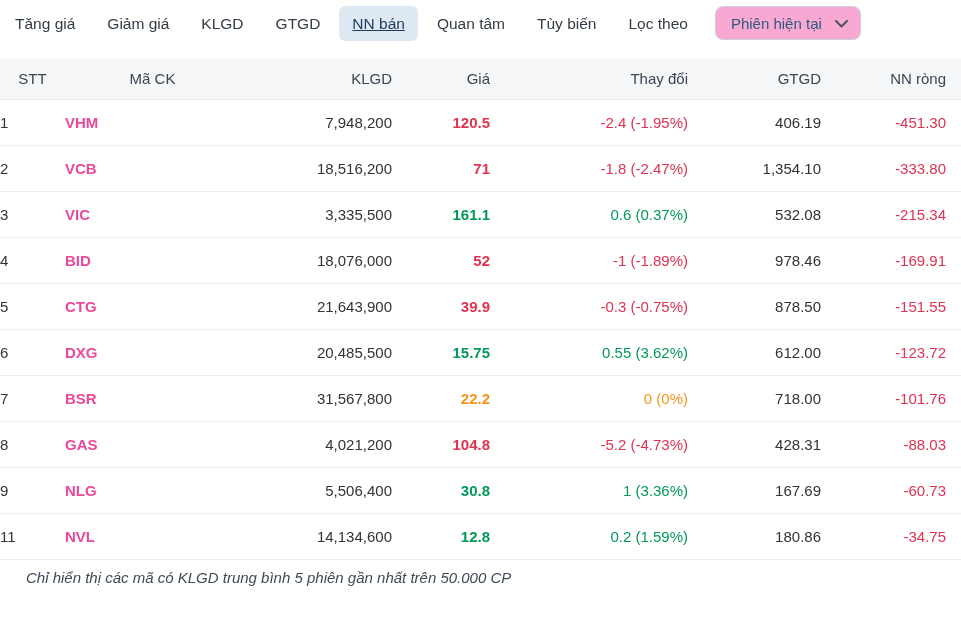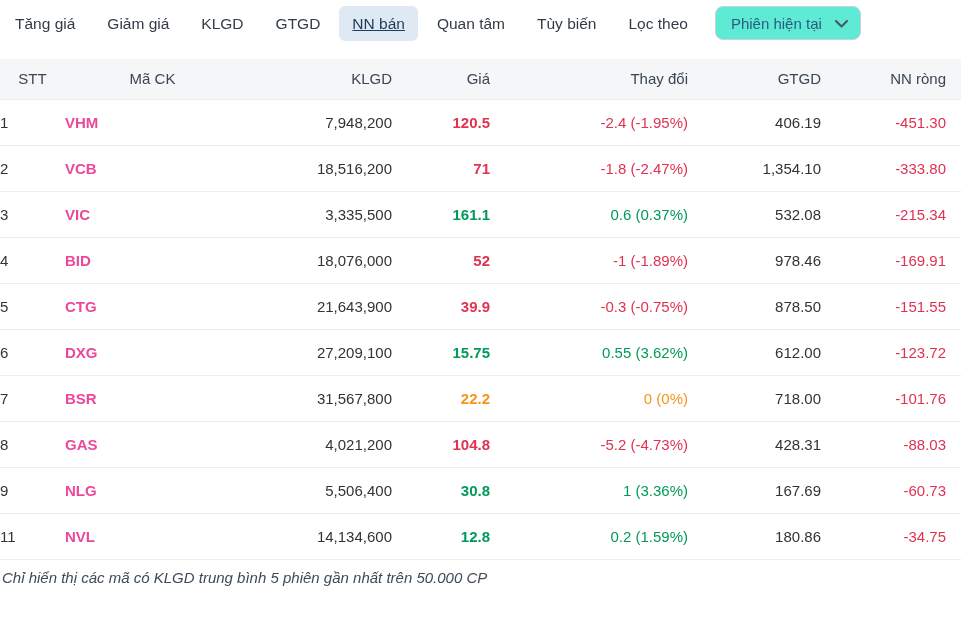--- a/index.html
+++ b/index.html
@@ -18,21 +18,21 @@
   }
   .tab {
     padding: 9px 13px; font-size: 15.5px; line-height: 17px;
     color: #333c46; border-radius: 6px; white-space: nowrap; cursor: pointer;
   }
   .tab.active { background: #dfe9f3; color: #1f3a5c; text-decoration: underline; }
   .session-select {
     margin-left: 8px; height: 34px;
     display: flex; align-items: center; gap: 13px;
     border: 1px solid #c7d3db; border-radius: 8px;
-    background: #5eead4; padding: 0 12px 0 15px;
+    background: #f9a8d4; padding: 0 12px 0 15px;
     font-size: 15px; color: #2c5d7f; cursor: pointer;
   }
   .chev { display: inline-flex; margin-top: 2px; }
 
   
   table {
     width: 961px; border-collapse: collapse; table-layout: fixed;
     font-size: 15px; color: #333;
   }
   thead th {
@@ -50,21 +50,21 @@
   .sym { color: #ec4899; font-weight: 700; cursor: pointer; }
   .gia { font-weight: 700; }
   .up   { color: #029a58; }
   .down { color: #e03251; }
   .ref  { color: #f7941d; }
   .nn   { color: #e03251; }
 
   
   .footnote {
     padding: 9px 4px 0 2px;
-    font-size: 15px; font-style: italic; color: #3e4a57;
+    font-size: 15px; font-style: italic; color: #3e4a57; margin-left: 24px;
   }
 </style>
 </head>
 <body>
 
 <div class="screen">
 
   <div class="tabbar">
     <div class="tab">Tăng giá</div>
     <div class="tab">Giảm giá</div>
@@ -160,21 +160,21 @@
       <td class="r gia down">39.9</td>
       <td class="r down">-0.3 (-0.75%)</td>
       <td class="r">878.50</td>
       <td class="r nn">-151.55</td>
       <td></td>
     </tr>
 
     <tr>
       <td class="c">6</td>
       <td class="c sym">DXG</td>
-      <td class="r">27,209,100</td>
+      <td class="r">20,485,500</td>
       <td class="r gia up">15.75</td>
       <td class="r up">0.55 (3.62%)</td>
       <td class="r">612.00</td>
       <td class="r nn">-123.72</td>
       <td></td>
     </tr>
 
     <tr>
       <td class="c">7</td>
       <td class="c sym">BSR</td>

